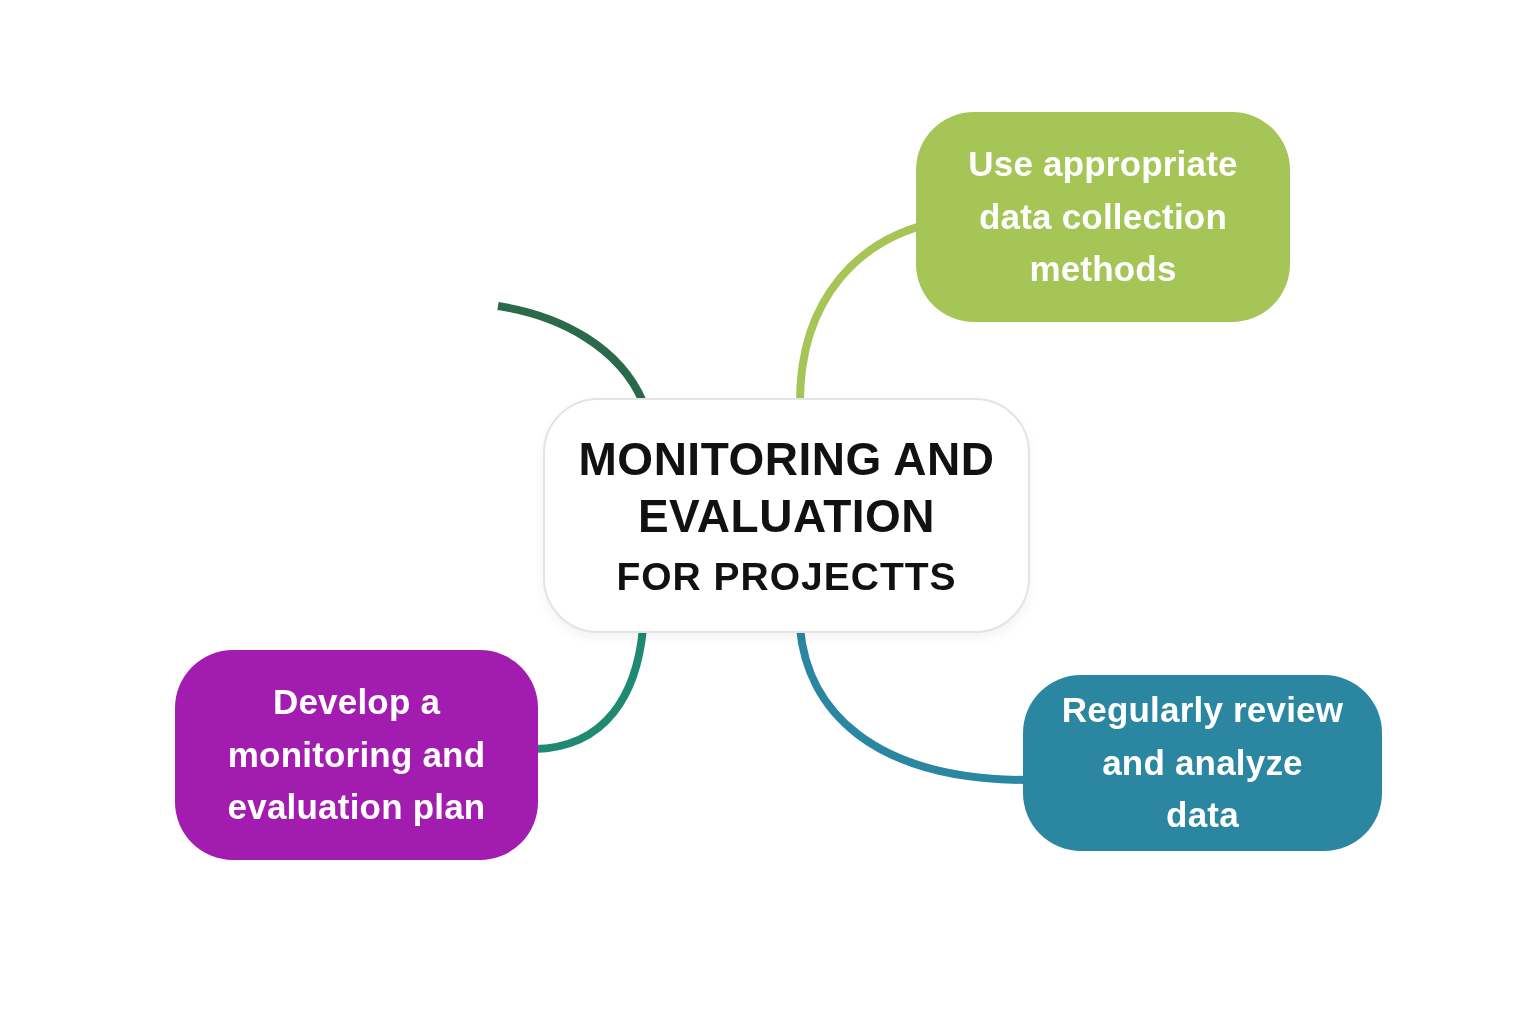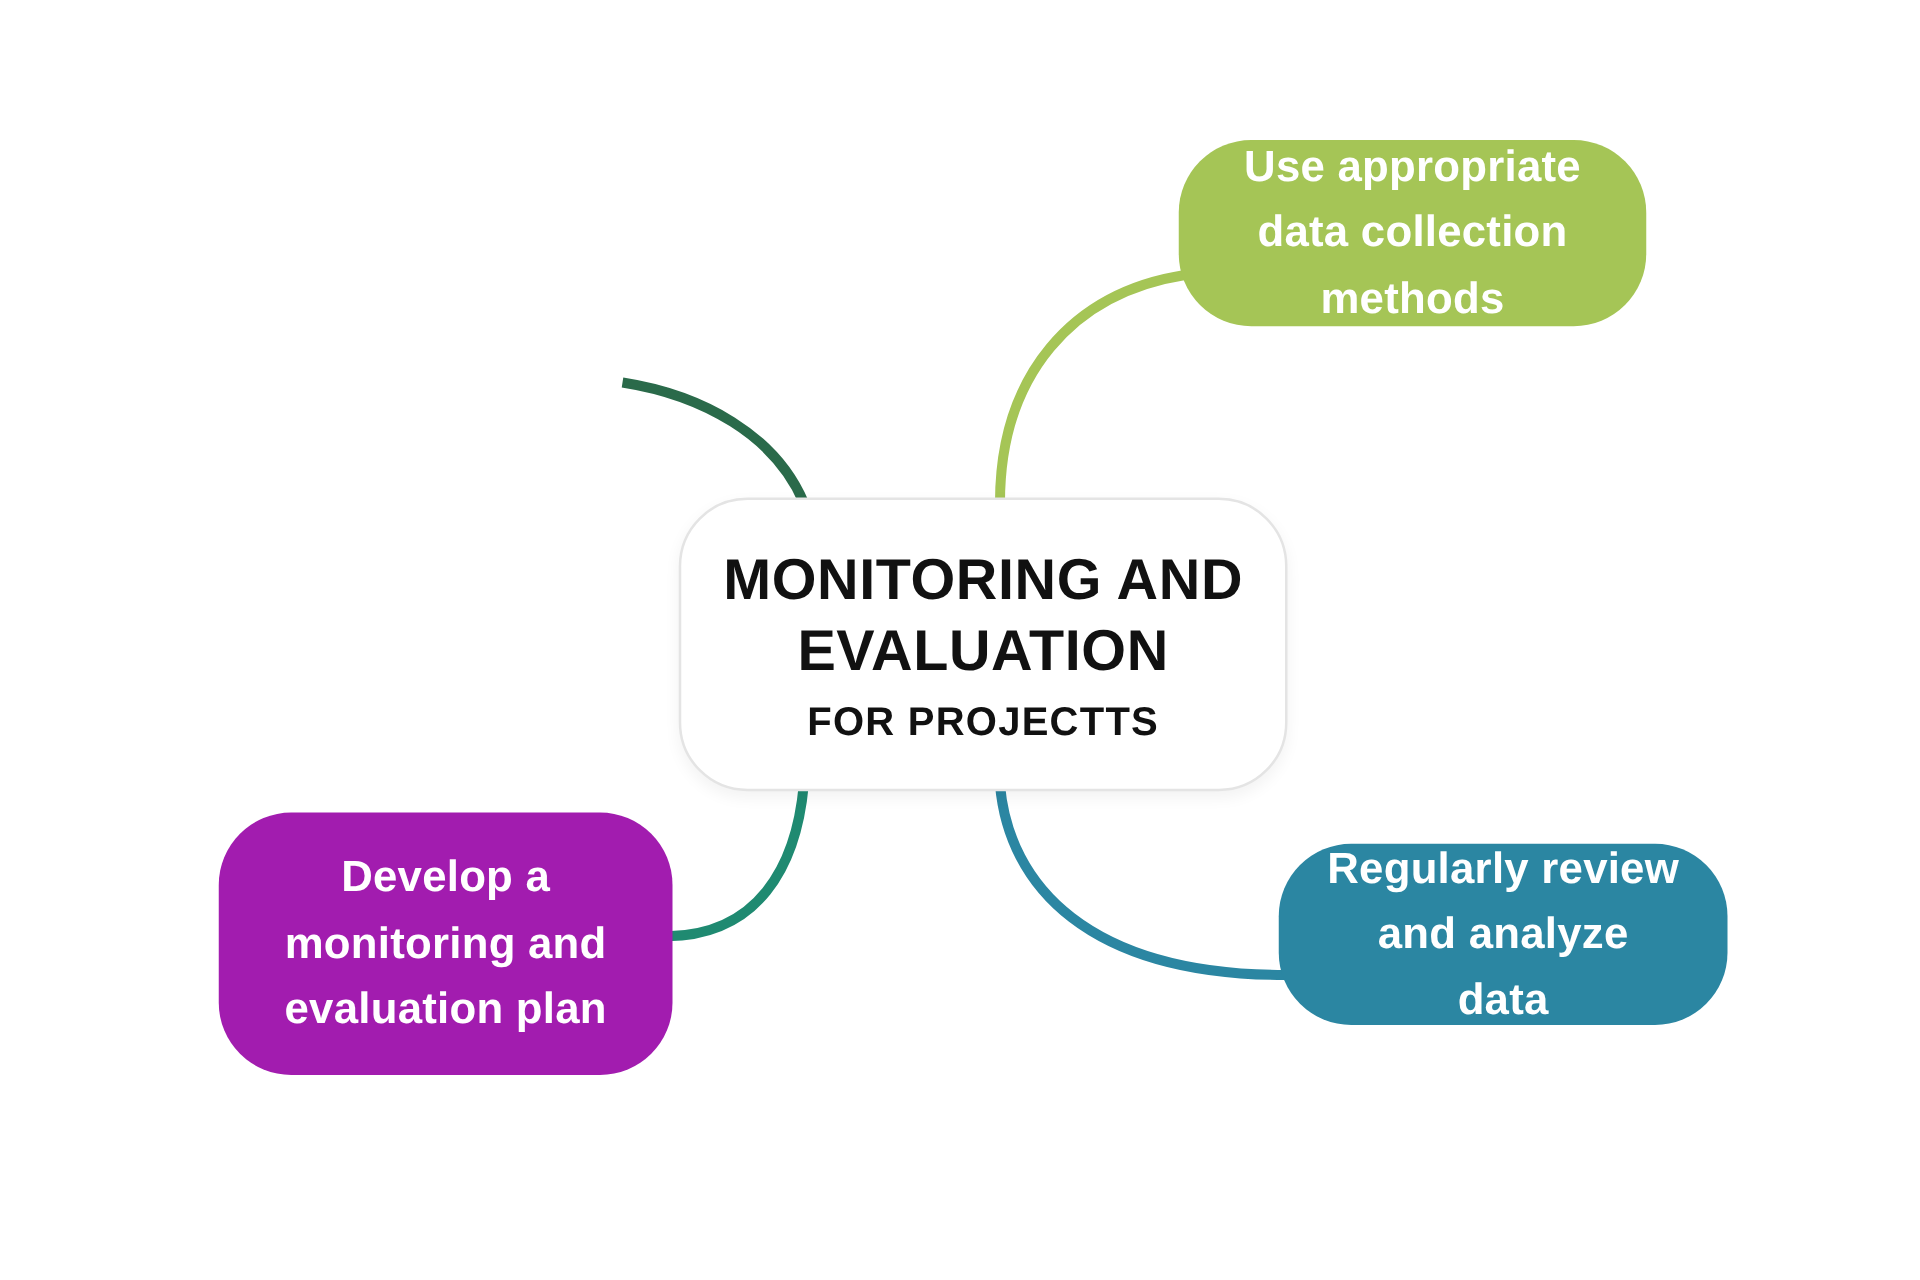--- a/index.html
+++ b/index.html
@@ -36,23 +36,23 @@
     align-items: center;
     justify-content: center;
     text-align: center;
     font-weight: 700;
     font-size: 35px;
     line-height: 1.5;
     white-space: pre-line;
     letter-spacing: 0.2px;
   }
   .node-tl { left: 148px; top: 185px; width: 357px; height: 220px; }
-  .node-tr { left: 943px; top: 112px; width: 374px; height: 149px; }
+  .node-tr { left: 916px; top: 112px; width: 374px; height: 210px; }
   .node-bl { left: 175px; top: 650px; width: 363px; height: 210px; }
-  .node-br { left: 1023px; top: 675px; width: 359px; height: 145px; }
+  .node-br { left: 1023px; top: 675px; width: 359px; height: 176px; }
   .center-node {
     position: absolute;
     z-index: 3;
     left: 543px; top: 398px; width: 487px; height: 235px;
     border-radius: 55px;
     border: 2px solid #e4e4e4;
     box-sizing: border-box;
     box-shadow: 0 5px 12px rgba(0,0,0,0.05);
     display: flex;
     flex-direction: column;
@@ -62,21 +62,21 @@
   }
   .center-title {
     font-weight: 700;
     font-size: 46px;
     line-height: 1.25;
     white-space: pre-line;
     letter-spacing: 0.5px;
   }
   .center-subtitle {
     font-weight: 700;
-    font-size: 32px;
+    font-size: 39px;
     line-height: 1.2;
     margin-top: 8px;
     letter-spacing: 1px;
   }
 </style>
 </head>
 <body>
 
 <div class="canvas" style="background: rgb(255, 255, 255);">
 

